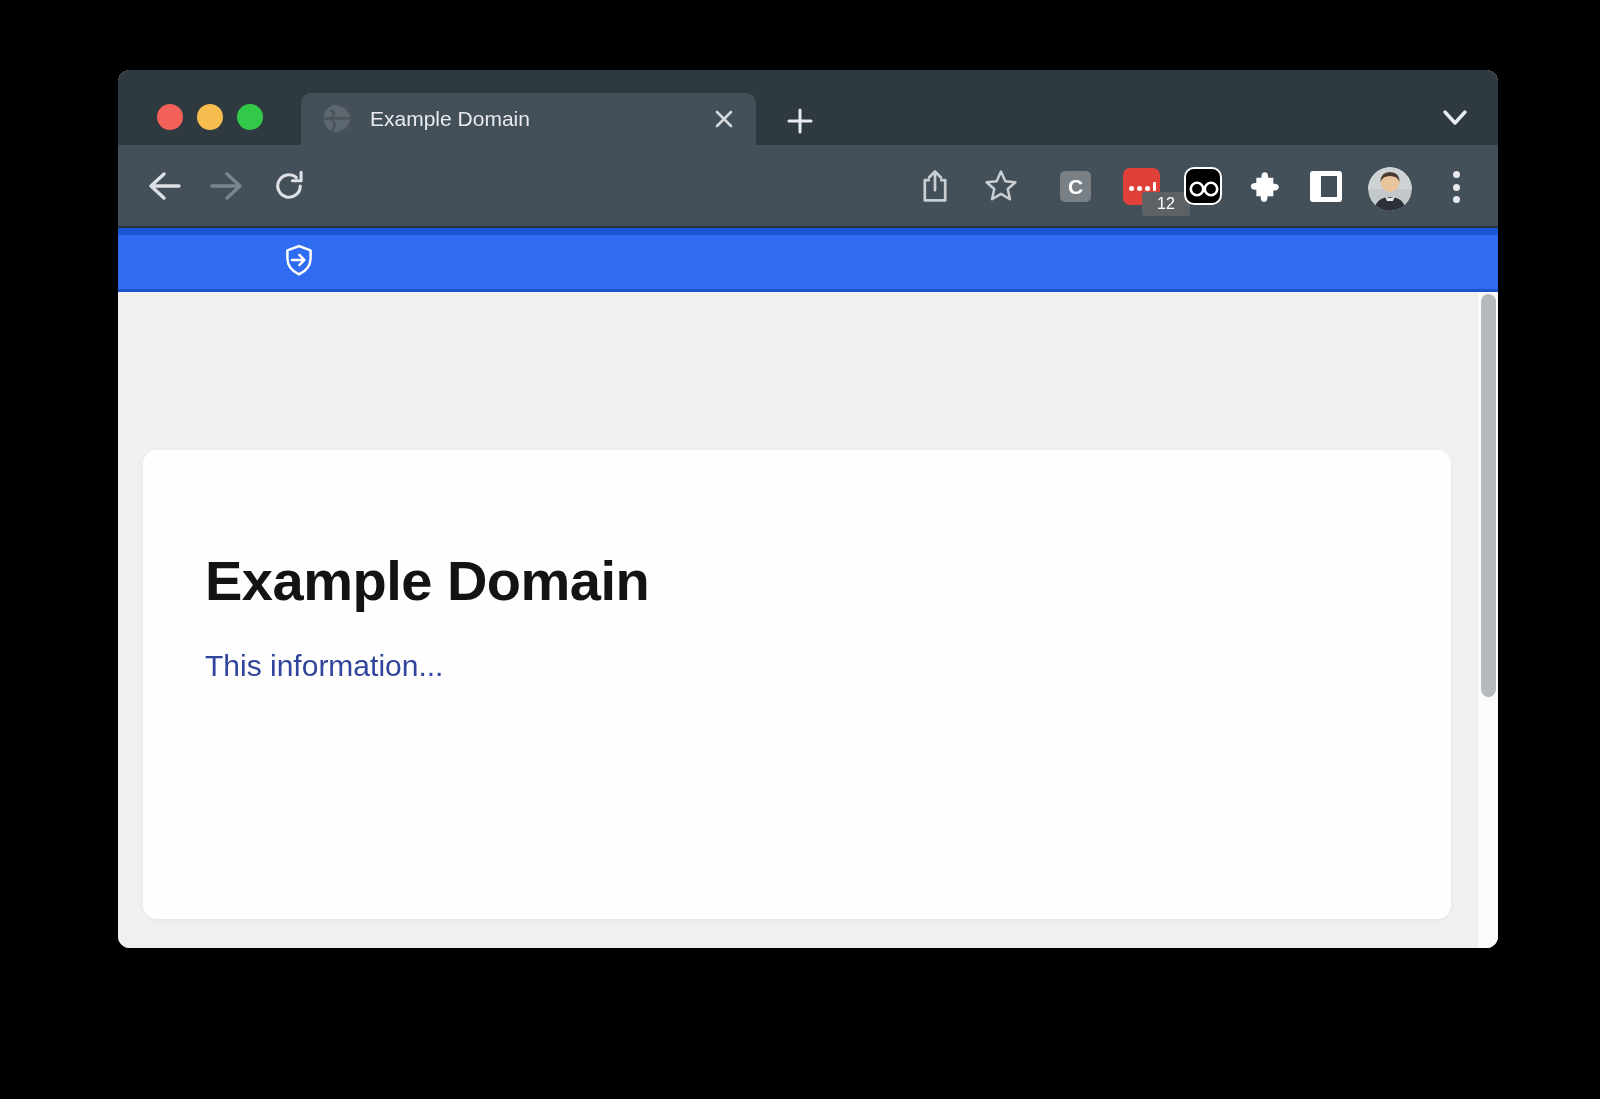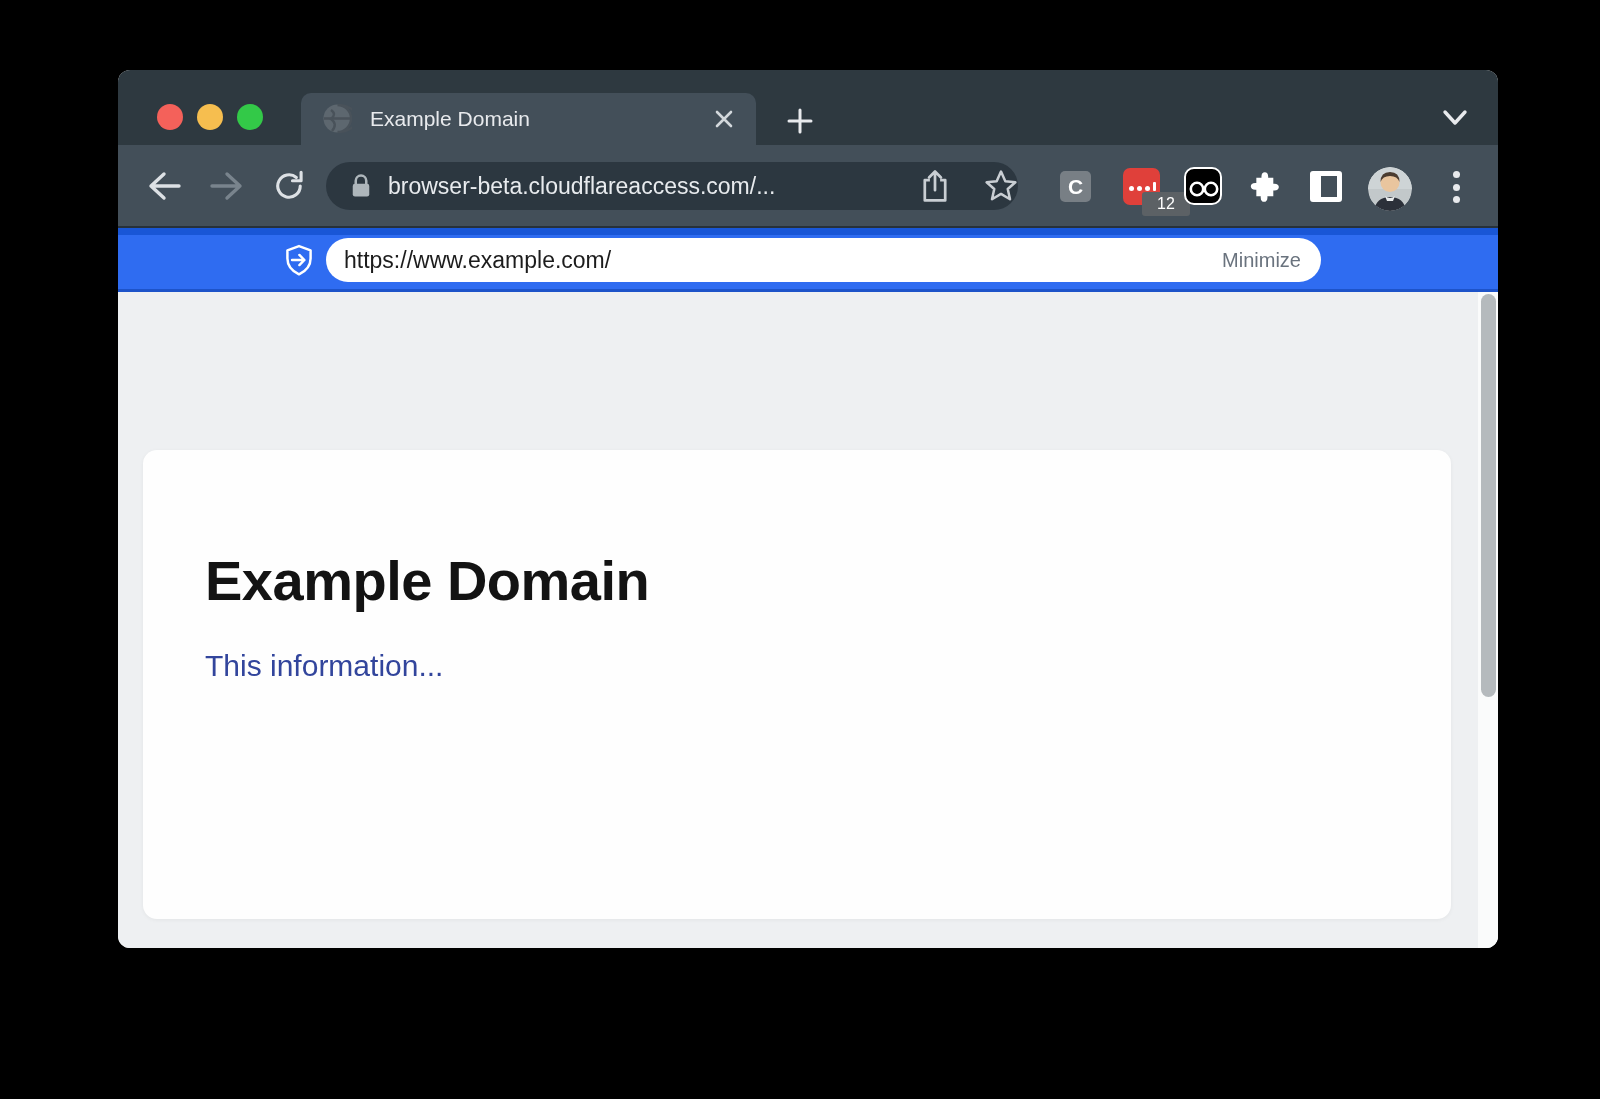--- a/index.html
+++ b/index.html
@@ -114,29 +114,20 @@
             <path d="M19 5 L32 17 L19 29 M32 17 H4" stroke="#79848d" stroke-width="3.4" fill="none" stroke-linecap="round" stroke-linejoin="round"></path>
           </svg>
       </div>
       <div class="tool-ic" style="left:151px;width:40px;">
         <svg width="38" height="38" viewBox="0 0 44 44">
           <path d="M35 22 a13 13 0 1 1 -4.5-9.8" fill="none" stroke="#dde1e5" stroke-width="3.6" stroke-linecap="round"></path>
           <path d="M36 6 v10 h-10" fill="none" stroke="#dde1e5" stroke-width="3.6" stroke-linecap="round" stroke-linejoin="round"></path>
         </svg>
       </div>
 
-      <div class="addressbar">
-        <span class="lock">
-          <svg width="30" height="30" viewBox="0 0 40 40">
-            <path d="M13 18 v-5 a7 7 0 0 1 14 0 v5" fill="none" stroke="#aeb6bb" stroke-width="3.4"></path>
-            <rect x="9" y="17" width="22" height="17" rx="3" fill="#aeb6bb"></rect>
-          </svg>
-        </span>
-        <span class="url-text">browser-beta.cloudflareaccess.com/...</span>
-      </div>
 
       <div class="tool-ic" style="left:797px;width:40px;">
         <svg width="34" height="36" viewBox="0 0 40 42">
           <path d="M14 14 H8 V38 H32 V14 H26" fill="none" stroke="#c9ced3" stroke-width="3.2" stroke-linejoin="round"></path>
           <path d="M20 26 V5 M13 11 L20 4 L27 11" fill="none" stroke="#c9ced3" stroke-width="3.2" stroke-linecap="round" stroke-linejoin="round"></path>
         </svg>
       </div>
       <div class="tool-ic" style="left:862px;width:42px;">
         <svg width="36" height="36" viewBox="0 0 40 40">
           <path d="M20 4 L24.8 14.8 L36 15.9 L27.5 23.4 L30 34.7 L20 28.8 L10 34.7 L12.5 23.4 L4 15.9 L15.2 14.8 Z" fill="none" stroke="#c9ced3" stroke-width="2.8" stroke-linejoin="round"></path>
@@ -195,24 +186,20 @@
         </div>
     </div>
 
     <div class="bluebar">
       <span class="shield">
         <svg width="34" height="34" viewBox="0 0 44 44">
           <path d="M22 4 L37 9.5 V20 c0 10-6.5 16.5-15 20.5 C13.5 36.5 7 30 7 20 V9.5 Z" fill="none" stroke="#fff" stroke-width="3.2" stroke-linejoin="round"></path>
           <path d="M13 22 H28 M22.5 15.5 L29 22 L22.5 28.5" fill="none" stroke="#fff" stroke-width="3.2" stroke-linecap="round" stroke-linejoin="round"></path>
         </svg>
       </span>
-      <div class="remote-pill">
-        <span class="remote-url">https://www.example.com/</span>
-        <span class="minimize">Minimize</span>
-      </div>
     </div>
 
     <div class="content">
       <div class="card">
         <h1>Example Domain</h1>
         <a href="#">This information...</a>
       </div>
       <div class="scroll-track">
         <div class="scroll-thumb"></div>
       </div>

